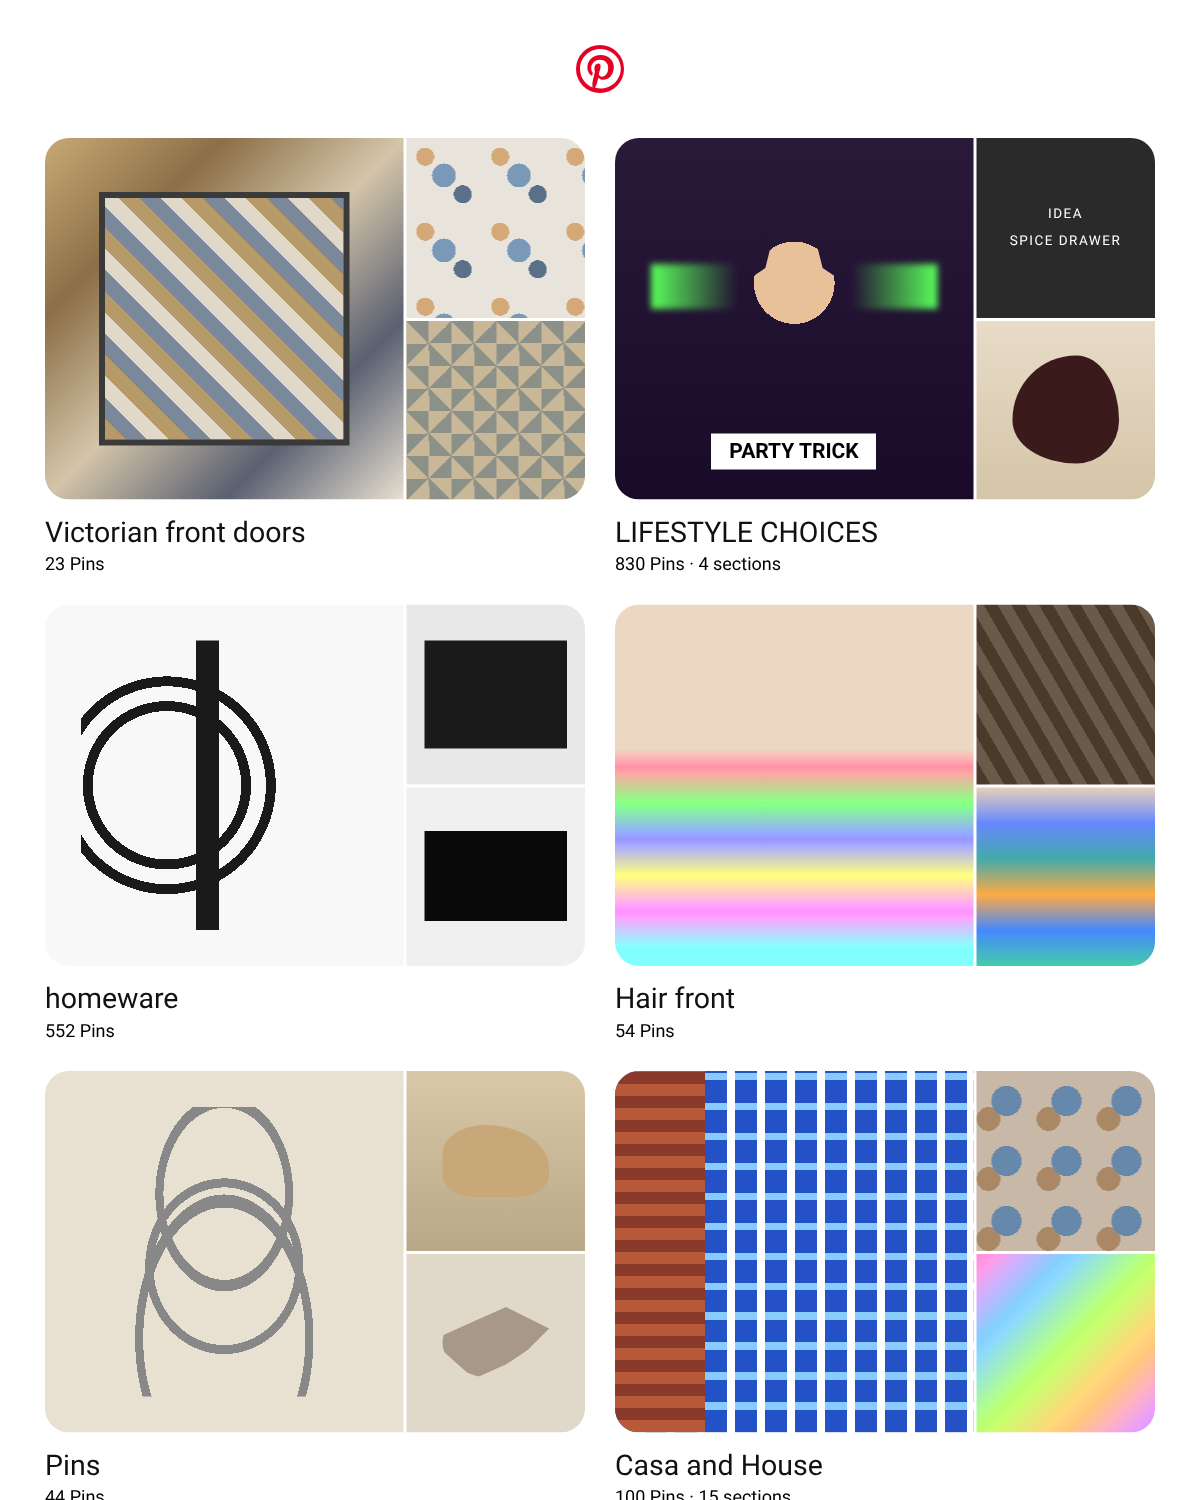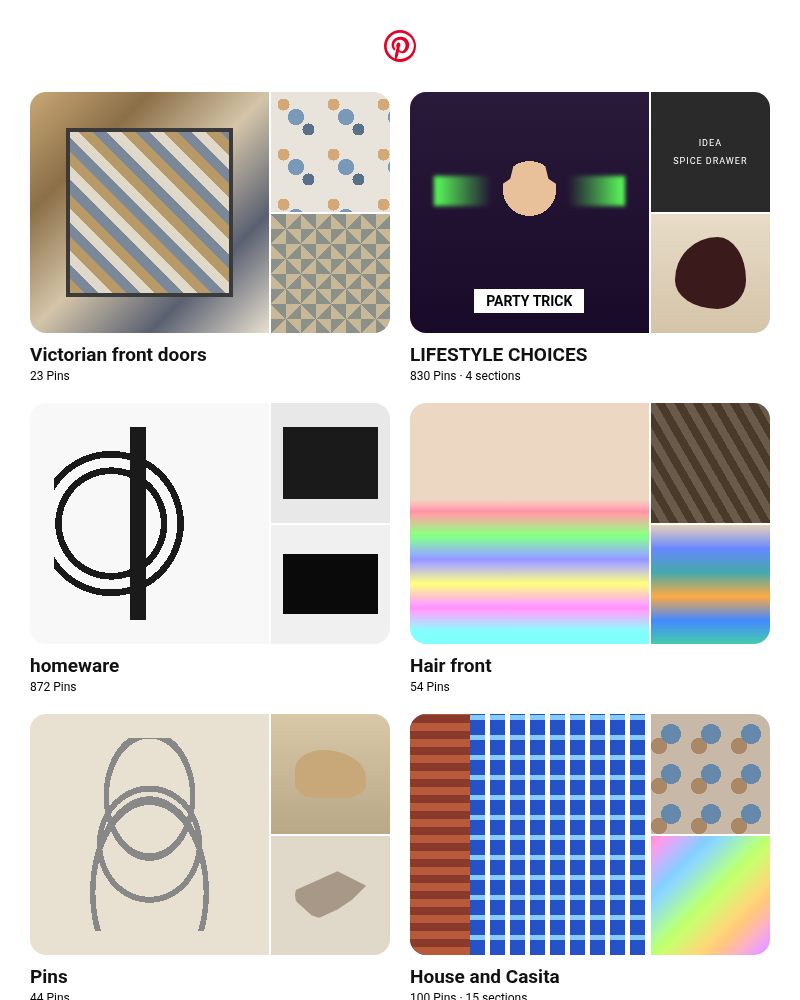--- a/index.html
+++ b/index.html
@@ -54,21 +54,21 @@
       overflow: hidden;
     }
     
     .board-image-small {
       background: #eee;
       overflow: hidden;
     }
     
     .board-title {
       font-size: 19px;
-      font-weight: 700;
+      font-weight: 400;
       margin-top: 10px;
       color: #111;
     }
     
     .board-meta {
       font-size: 12px;
       color: #000000;
       margin-top: 3px;
     }
     
@@ -333,21 +333,21 @@
     <div class="board-meta">830 Pins · 4 sections</div>
   </div>
 
   <div class="board-card">
     <div class="board-images">
       <div class="board-image-main img-bike"></div>
       <div class="board-image-small img-audio-1"></div>
       <div class="board-image-small img-audio-2"></div>
     </div>
     <h2 class="board-title">homeware</h2>
-    <div class="board-meta">872 Pins</div>
+    <div class="board-meta">552 Pins</div>
   </div>
 
   <div class="board-card">
     <div class="board-images">
       <div class="board-image-main img-hair-rainbow"></div>
       <div class="board-image-small img-braid"></div>
       <div class="board-image-small img-hair-ext"></div>
     </div>
     <h2 class="board-title">Hair front</h2>
     <div class="board-meta">54 Pins</div>
@@ -362,17 +362,17 @@
     <h2 class="board-title">Pins</h2>
     <div class="board-meta">44 Pins</div>
   </div>
 
   <div class="board-card">
     <div class="board-images">
       <div class="board-image-main img-fountain"></div>
       <div class="board-image-small img-mosaic"></div>
       <div class="board-image-small img-iridescent"></div>
     </div>
-    <h2 class="board-title">House and Casita</h2>
+    <h2 class="board-title">Casa and House</h2>
     <div class="board-meta">100 Pins · 15 sections</div>
   </div>
 
 </div>
 
 </body></html>

